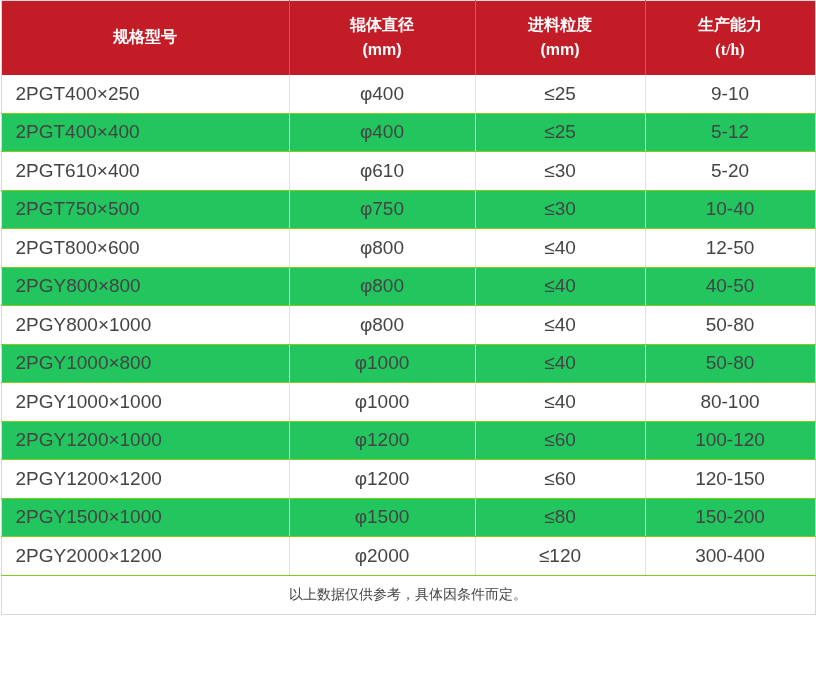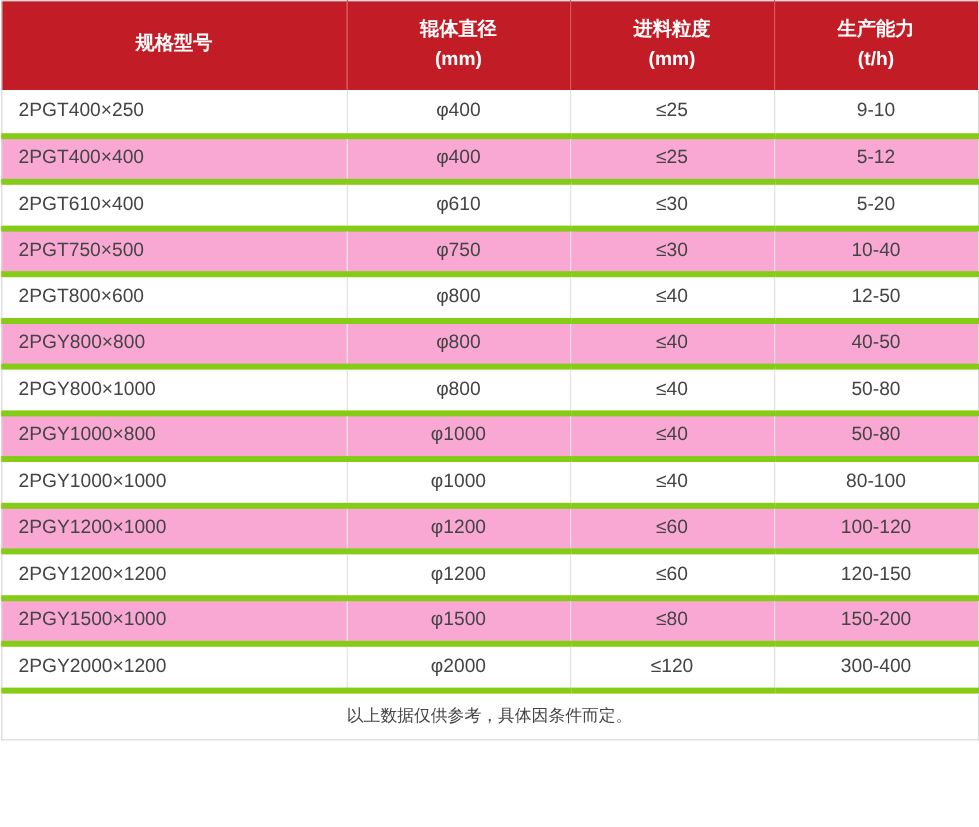--- a/index.html
+++ b/index.html
@@ -32,37 +32,37 @@
     font-size: 16px;
     font-weight: bold;
     line-height: 1.55;
     padding: 12px 6px;
     border-right: 1px solid #d9534f;
     text-align: center;
     vertical-align: middle;
     height: 52px;
     box-sizing: border-box;
   }
-  thead th:last-child { border-right: none; }
+  thead th:last-child { border-right: none; font-family: Liberation Serif, serif; }
   .hdr-line { display: block; }
 
   tbody td {
-    font-size: 16px;
+    font-size: 19px;
     color: #444444;
     height: 38.5px;
     padding: 0 14px;
-    border-bottom: 5px solid #84cc16;
+    border-bottom: 1px solid #84cc16;
     border-right: 1px solid #e2e2e2;
     vertical-align: middle;
     box-sizing: border-box;
   }
   tbody td:last-child { border-right: none; }
   tbody td.col-model { text-align: left; }
   tbody td.col-c { text-align: center; }
-  tbody tr.alt td { background: #f9a8d4; }
+  tbody tr.alt td { background: #22c55e; }
   tbody tr.plain td { background: #ffffff; }
 
   tfoot td {
     background: #ffffff;
     text-align: center;
     font-size: 14px;
     color: #444444;
     height: 38px;
     padding: 0 10px;
     border-top: 1px solid #e2e2e2;

